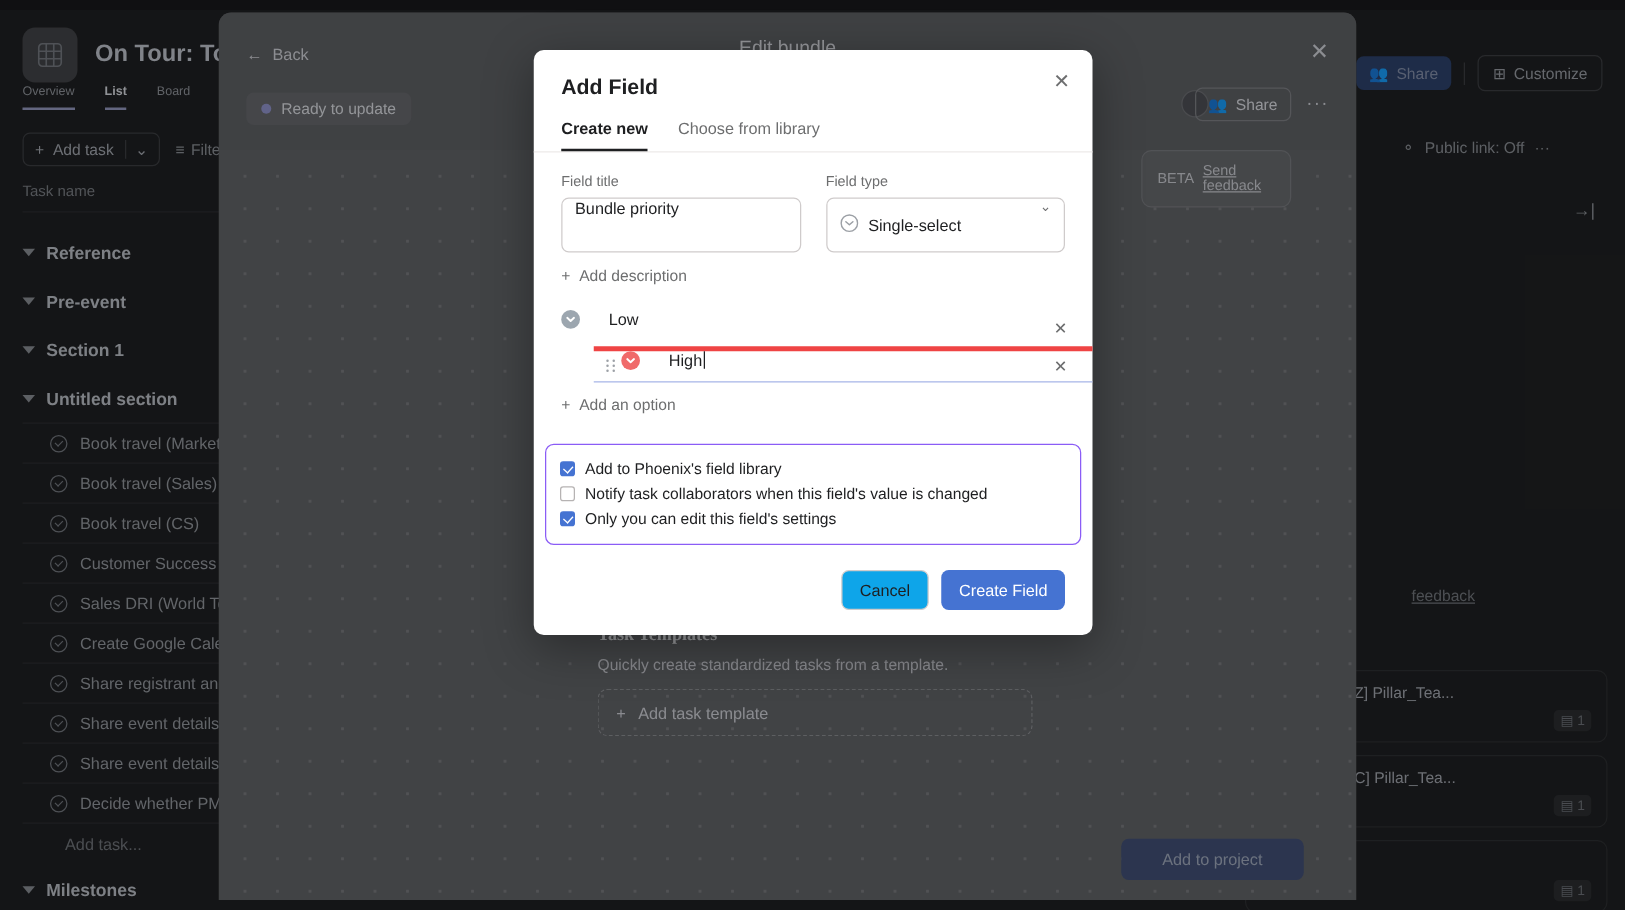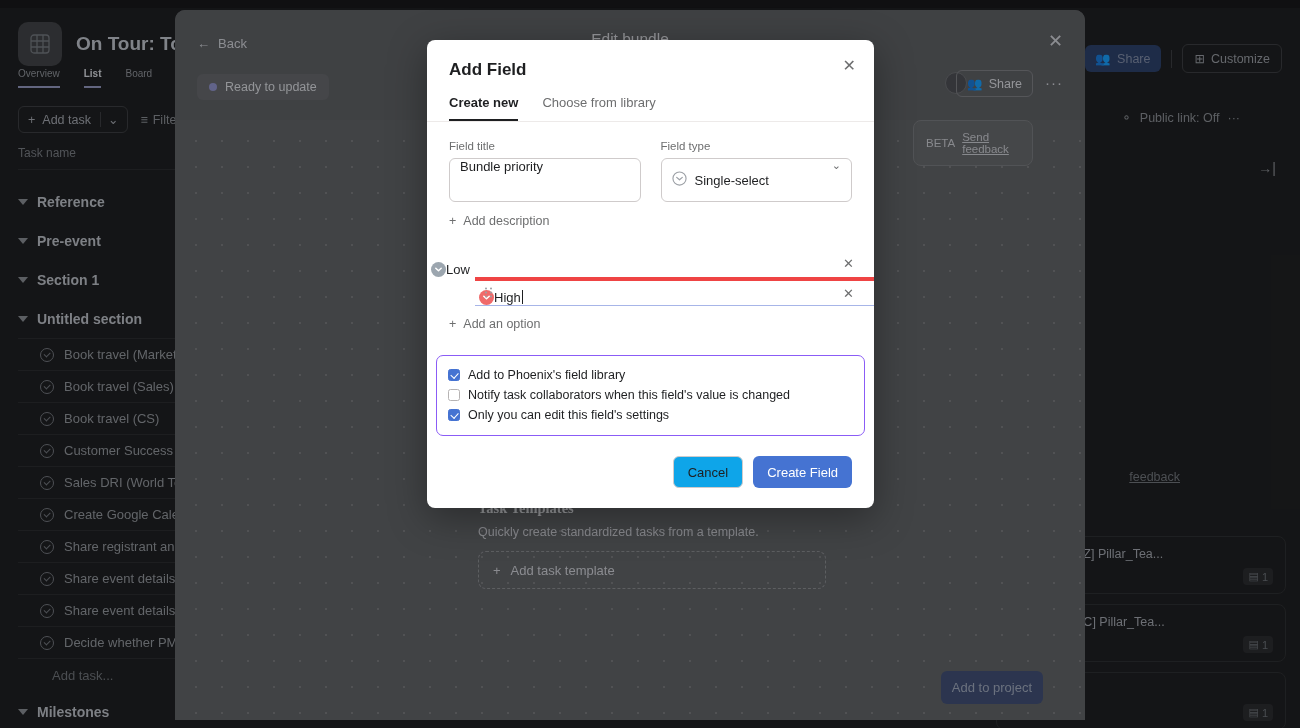--- a/index.html
+++ b/index.html
@@ -103,21 +103,21 @@
   .tmpl-h { font-size:14.5px; font-weight:600; color:#d6d8dc; margin-bottom:8px;font-family:Liberation Serif, serif; }
   .tmpl-s { font-size:12.5px; color:#c0c2c8; margin-bottom:12px; }
   .tmpl-btn {
     border:1px dashed #86888c; border-radius:8px; height:38px;
     display:flex; align-items:center; gap:10px; padding-left:14px;
     font-size:13px; color:#c6c8ce;
   }
   .add-project {
     position:absolute; right:42px; bottom:16px;
     background:#3f4d72; color:#9aa3b5; border-radius:6px;
-    padding:9px 11px; font-size:13px;
+    padding:9px 33px; font-size:13px;
   }
 
   
   .scrim { position:absolute; inset:0; background:rgba(0,0,0,.30); }
   .modal {
     position:absolute; left:427px; top:40px; width:447px;
     background:#fff; border-radius:8px;
     box-shadow:0 10px 38px rgba(0,0,0,.35);
     font-size:13px; color:#1e1f21;
   }
@@ -134,22 +134,22 @@
   .finput {
     height:44px; border:1px solid #cfcbcb; border-radius:6px;
     display:flex; padding:0 10px; font-size:13px; color:#1e1f21; background:#fff;
   }
   .fselect { justify-content:space-between; gap:6px; }
   .fselect .left { display:flex; align-items:center; gap:8px; }
   .add-desc { padding:12px 22px 0 22px; display:flex; align-items:center; gap:7px; font-size:12.5px; color:#6d6e6f; }
 
   .opts { margin-top:20px; }
   .opt-row {
-    position:relative; display:flex; align-items:flex-end; gap:0;
-    height:29px; padding:0 4px; font-size:13px;
+    position:relative; display:flex; align-items:flex-start; gap:23px;
+    height:29px; padding:0 22px; font-size:13px;
   }
   .opt-row.focused {
     border-top:4px solid #ef4444; border-bottom:1px solid #a7b5e8;
     box-shadow:inset 0 0 0 0 #fff; height:29px;margin-left:48px;
   }
   .drag-h { position:absolute; left:10px; top:50%; transform:translateY(-50%);
             width:7px; height:11px; display:grid; grid-template-columns:2px 2px;
             grid-template-rows:2px 2px 2px; gap:2px 3px; }
   .drag-h i { background:#9ca0a6; border-radius:50%; display:block; width:2px;height:2px; }
   .opt-swatch { width:15px;height:15px;border-radius:50%; flex:none;

